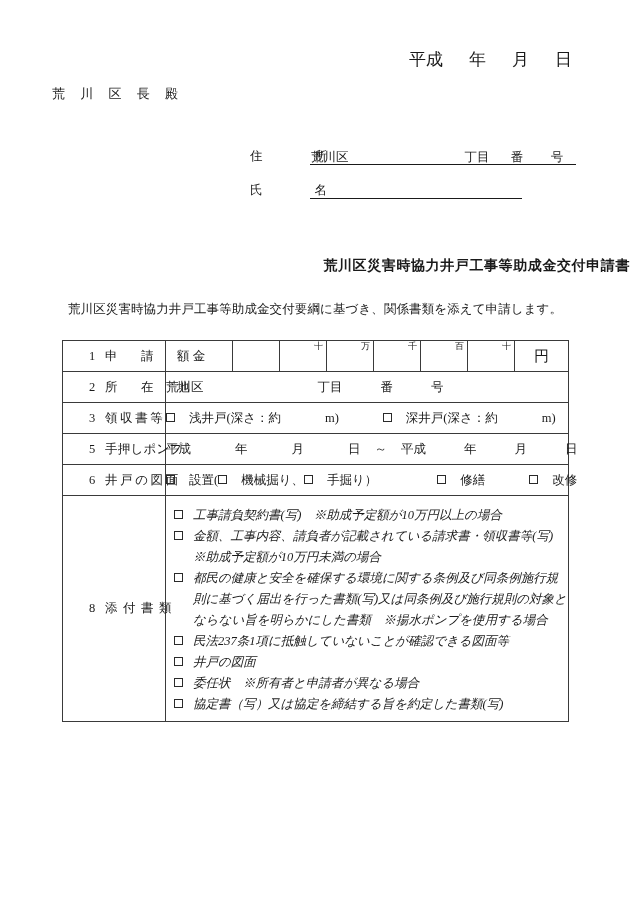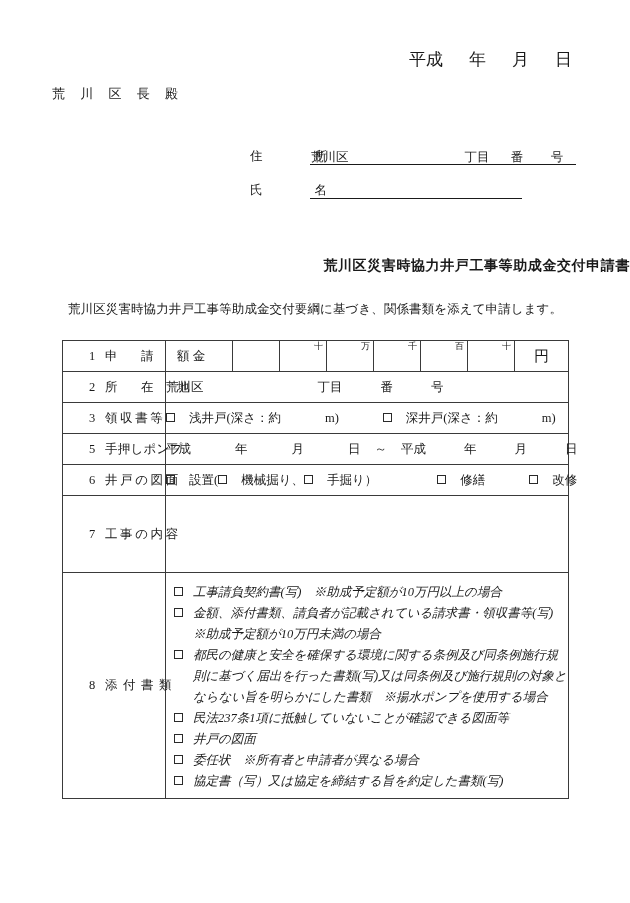--- a/index.html
+++ b/index.html
@@ -311,35 +311,29 @@
 
     <tr>
       <td class="lbl-cell">
         <span class="lbl-inner"><span class="lbl-num">6</span><span class="lbl-sp-mid">井戸の図面</span></span>
       </td>
       <td class="content-cell" colspan="8">
         <span class="chk"></span><span class="sp sp-14"></span><span>設置(</span><span class="chk"></span><span class="sp sp-14"></span><span>機械掘り、</span><span class="chk"></span><span class="sp sp-14"></span><span>手掘り）</span><span class="sp sp-60"></span><span class="chk"></span><span class="sp sp-14"></span><span>修繕</span><span class="sp sp-44"></span><span class="chk"></span><span class="sp sp-14"></span><span>改修</span>
       </td>
     </tr>
 
-    <tr>
-      <td class="lbl-cell tall-7">
-        <span class="lbl-inner"><span class="lbl-num">7</span><span class="lbl-sp-mid">工事の内容</span></span>
-      </td>
-      <td class="content-cell tall-7" colspan="8"></td>
-    </tr>
 
     <tr>
       <td class="lbl-cell tall-8">
         <span class="lbl-inner"><span class="lbl-num">8</span><span class="lbl-sp-wide">添付書類</span></span>
       </td>
       <td class="tall-8" colspan="8" style="vertical-align:top">
         <div class="attach-list">
           <span class="attach-item"><span class="chk"></span><span>工事請負契約書(写)　※助成予定額が10万円以上の場合</span></span>
-          <span class="attach-item"><span class="chk"></span><span>金額、添付書類、請負者が記載されている請求書・領収書等(写)　※助成予定額が10万円未満の場合</span></span>
+          <span class="attach-item"><span class="chk"></span><span>金額、工事内容、請負者が記載されている請求書・領収書等(写)　※助成予定額が10万円未満の場合</span></span>
           <span class="attach-item"><span class="chk"></span><span>都民の健康と安全を確保する環境に関する条例及び同条例施行規則に基づく届出を行った書類(写)又は同条例及び施行規則の対象とならない旨を明らかにした書類　※揚水ポンプを使用する場合</span></span>
           <span class="attach-item"><span class="chk"></span><span>民法237条1項に抵触していないことが確認できる図面等</span></span>
           <span class="attach-item"><span class="chk"></span><span>井戸の図面</span></span>
           <span class="attach-item"><span class="chk"></span><span>委任状　※所有者と申請者が異なる場合</span></span>
           <span class="attach-item"><span class="chk"></span><span>協定書（写）又は協定を締結する旨を約定した書類(写)</span></span>
         </div>
       </td>
     </tr>
   </tbody>
     </table>

